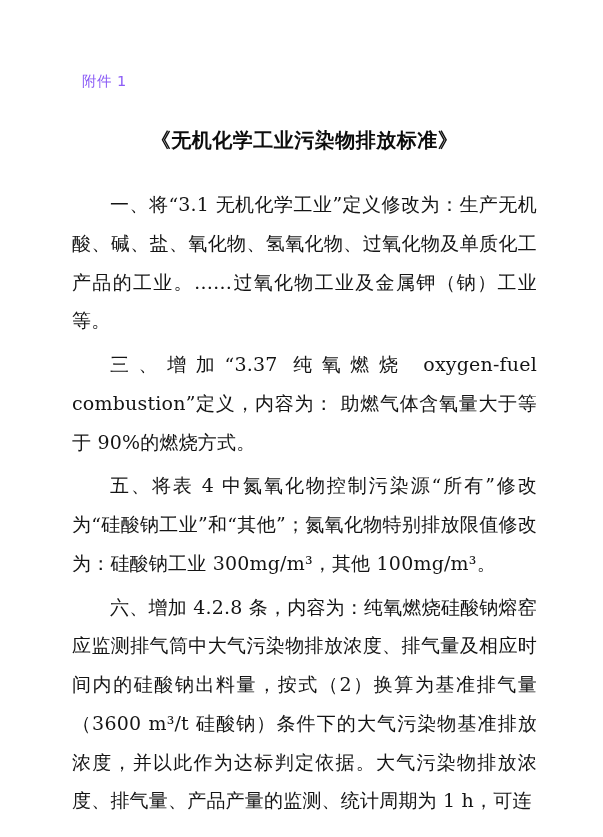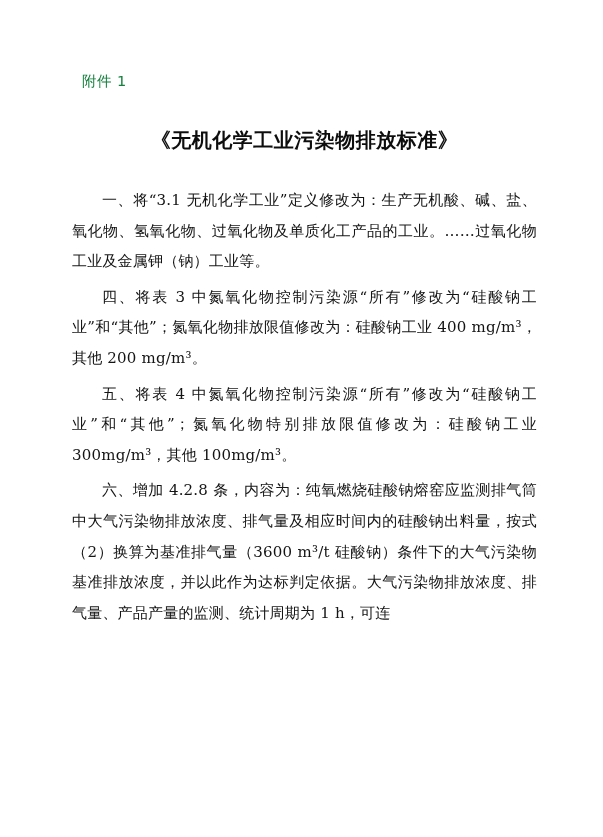--- a/index.html
+++ b/index.html
@@ -20,42 +20,42 @@
     height: 837px;
     box-sizing: border-box;
     padding: 72px 66px 40px 72px;
     position: relative;
   }
   .attachment-label {
     font-family: "DejaVu Sans", "Liberation Sans", sans-serif;
     font-size: 14.5px;
     letter-spacing: 0.5px;
     margin: 0 0 34px 10px;
-    color: #15803d;
+    color: #8b5cf6;
   }
   .doc-title {
     text-align: center;
     font-weight: bold;
     font-size: 20px;
     letter-spacing: 0.5px;
     line-height: 1.5;
     margin: 0;
     color: #0d0d0d;
   }
   .doc-title .line2 {
     display: block;
     margin-top: 9px;
     letter-spacing: 0px;
   }
   .body-block {
     margin-top: 30px;
   }
   p.para {
     margin: 0 0 5px 0;
-    font-size: 15px;
+    font-size: 19px;
     line-height: 2.04;
     text-align: justify;
     text-justify: inter-ideograph;
     text-indent: 2em;
     letter-spacing: 0.2px;
     color: #141414;
   }
 </style>
 </head>
 <body>
@@ -63,18 +63,18 @@
 <div class="page">
 
   <div class="attachment-label">附件 1</div>
 
   <h1 class="doc-title">
     <span class="line1">《无机化学工业污染物排放标准》</span>
   </h1>
 
   <div class="body-block">
     <p class="para">一、将“3.1 无机化学工业”定义修改为：生产无机酸、碱、盐、氧化物、氢氧化物、过氧化物及单质化工产品的工业。……过氧化物工业及金属钾（钠）工业等。</p>
-    <p class="para">四、将表 3 中氮氧化物控制污染源“所有”修改为“硅酸钠工业”和“其他”；氮氧化物排放限值修改为：硅酸钠工业 400 mg/m³，其他 200 mg/m³。</p>
+    <p class="para">三、增加“3.37 纯氧燃烧 oxygen-fuel combustion”定义，内容为： 助燃气体含氧量大于等于 90%的燃烧方式。</p>
     <p class="para">五、将表 4 中氮氧化物控制污染源“所有”修改为“硅酸钠工业”和“其他”；氮氧化物特别排放限值修改为：硅酸钠工业 300mg/m³，其他 100mg/m³。</p>
     <p class="para">六、增加 4.2.8 条，内容为：纯氧燃烧硅酸钠熔窑应监测排气筒中大气污染物排放浓度、排气量及相应时间内的硅酸钠出料量，按式（2）换算为基准排气量（3600 m³/t 硅酸钠）条件下的大气污染物基准排放浓度，并以此作为达标判定依据。大气污染物排放浓度、排气量、产品产量的监测、统计周期为 1 h，可连</p>
   </div>
 
 </div>
 
 </body></html>

